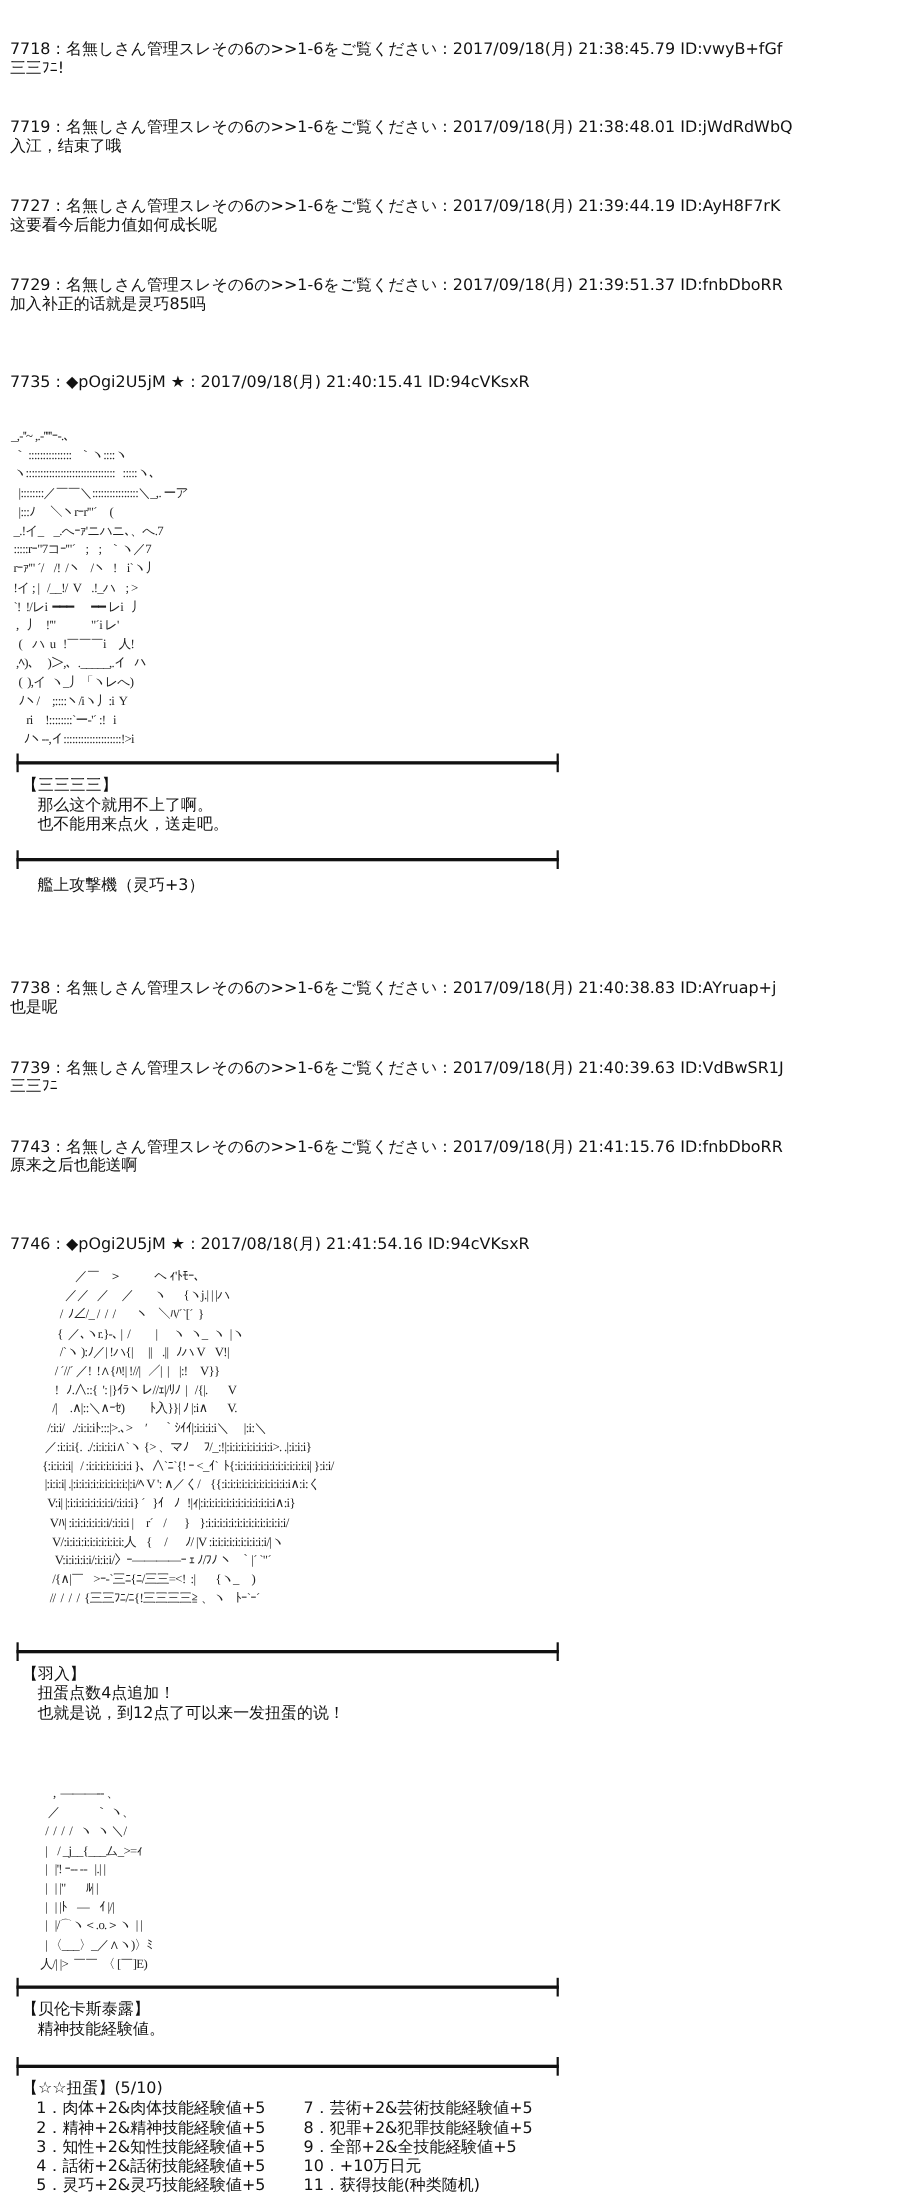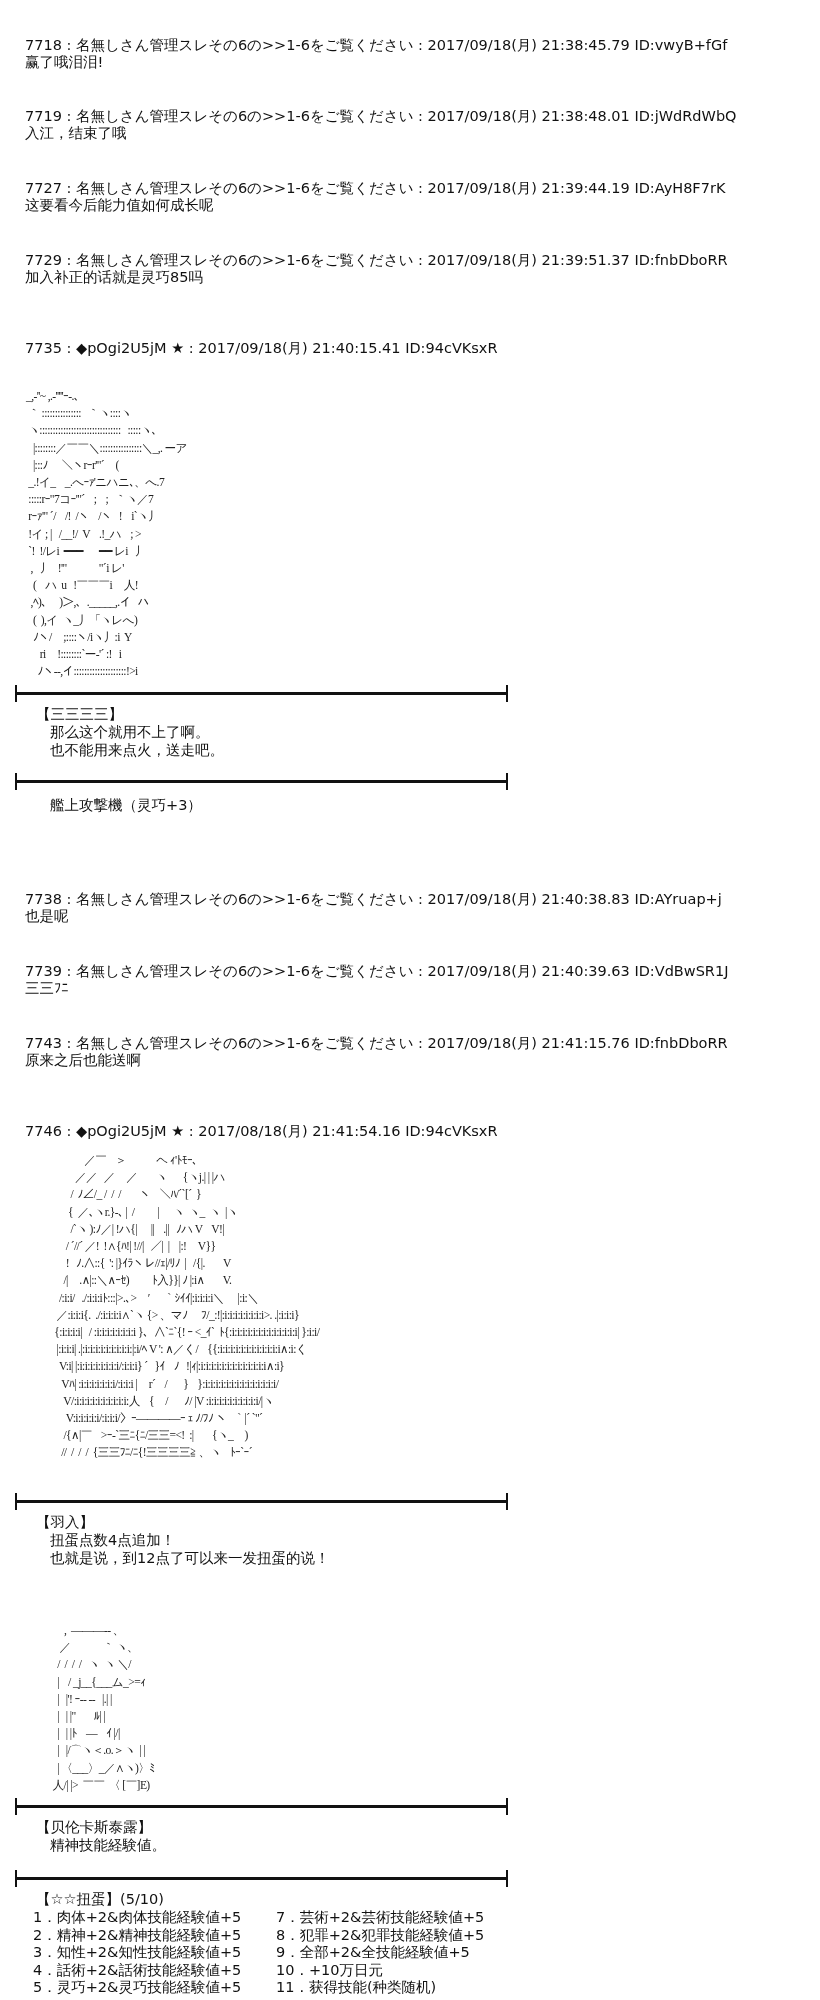--- a/index.html
+++ b/index.html
@@ -1,39 +1,39 @@
 <!DOCTYPE html>
 <html><head>
 <meta charset="utf-8">
 <style>
   html, body { margin:0; padding:0; background:#ffffff; }
   body { width:820px; height:2000px; overflow:hidden; position:relative;
          font-family:"DejaVu Sans","Liberation Sans",sans-serif; color:#111; }
-  .abs { position:absolute;margin-left:16px; }
+  .abs { position:absolute; }
   .line { font-size:14.5px; line-height:18px; white-space:nowrap; }
   .post-head { left:9px; }
   .post-body { left:9px; }
   .aa { font-family:Liberation Serif, serif; font-size:11.6px; line-height:17.2px;
         white-space:pre; color:#222; letter-spacing:-0.6px; }
   .sep { position:absolute; left:15px; width:493px; height:3px; background:#111; }
   .sep::before, .sep::after { content:""; position:absolute; top:-7px; width:2px; height:17px; background:#111; }
   .sep::before { left:0; }
   .sep::after { right:0; }
   .speaker { left:20px; }
   .dlg { left:34px; }
   .gacha-col { position:absolute; }
   .gacha-col div { font-size:14.5px; line-height:17.5px; white-space:nowrap; }
 </style>
 </head>
 <body>
 
 <div class="abs line post-head" style="top:36px">
   <span>7718</span><span> : </span><span>名無しさん管理スレその6の&gt;&gt;1-6をご覧ください</span><span> : </span><span>2017/09/18(月) 21:38:45.79</span> <span>ID:vwyB+fGf</span>
 </div>
-<div class="abs line post-body" style="top:53px">赢了哦泪泪!</div>
+<div class="abs line post-body" style="top:53px">三三ﾌﾆ!</div>
 
 <div class="abs line post-head" style="top:107px">
   <span>7719</span><span> : </span><span>名無しさん管理スレその6の&gt;&gt;1-6をご覧ください</span><span> : </span><span>2017/09/18(月) 21:38:48.01</span> <span>ID:jWdRdWbQ</span>
 </div>
 <div class="abs line post-body" style="top:124px">入江，结束了哦</div>
 
 <div class="abs line post-head" style="top:179px">
   <span>7727</span><span> : </span><span>名無しさん管理スレその6の&gt;&gt;1-6をご覧ください</span><span> : </span><span>2017/09/18(月) 21:39:44.19</span> <span>ID:AyH8F7rK</span>
 </div>
 <div class="abs line post-body" style="top:196px">这要看今后能力值如何成长呢</div>

